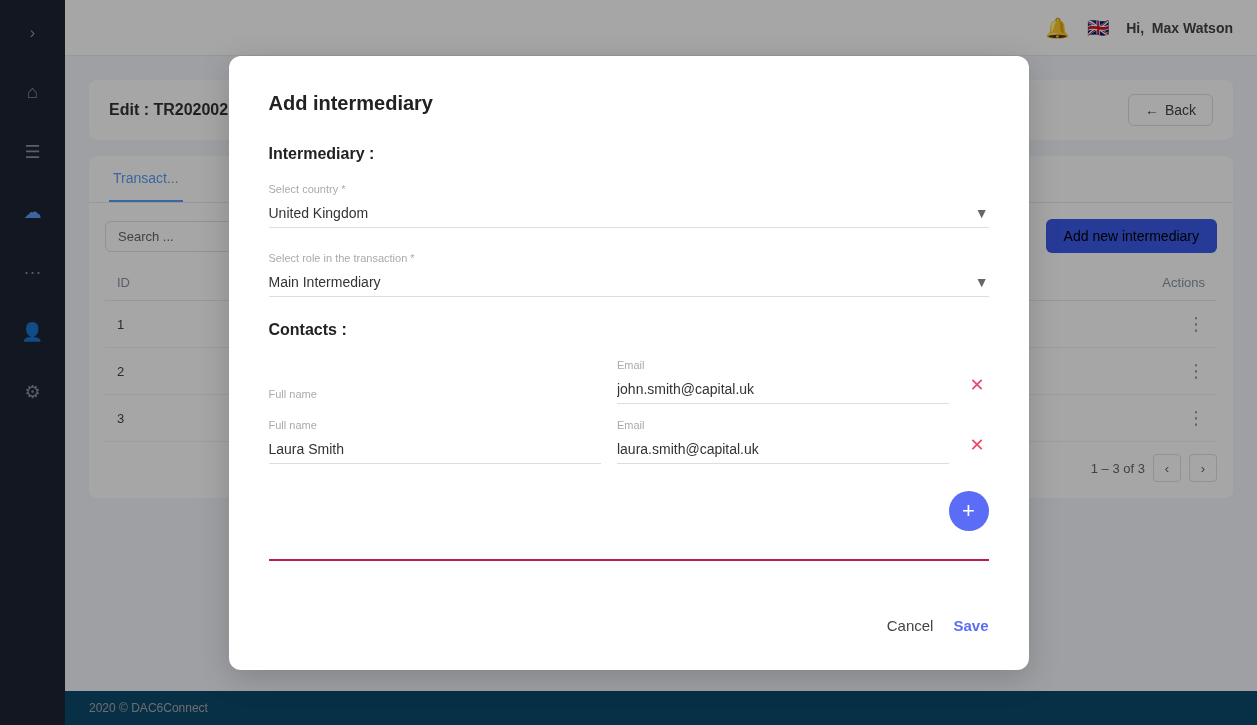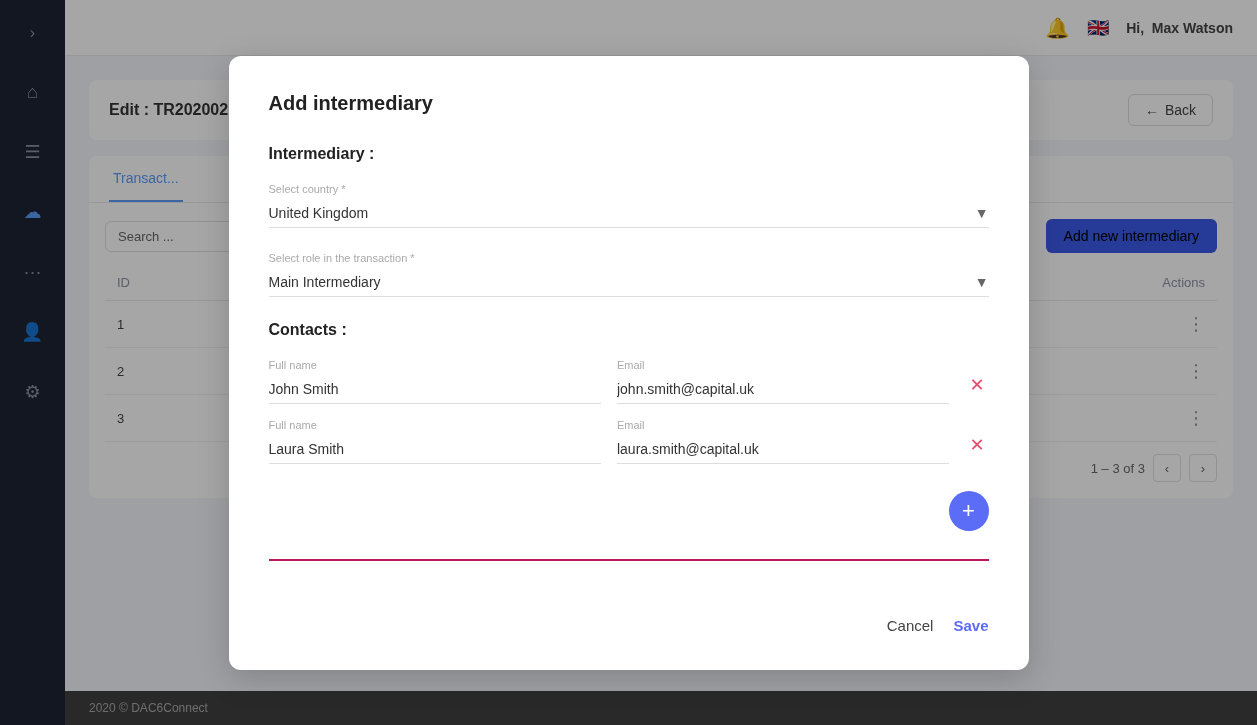--- a/index.html
+++ b/index.html
@@ -219,21 +219,21 @@
       color: #666;
     }
 
     
     .footer {
       position: absolute;
       bottom: 0; left: 65px; right: 0;
       padding: 10px 24px;
       font-size: 12px;
       color: #aaa;
-      background: #404040;
+      background: #0c4a6e;
     }
 
     
     .overlay {
       position: absolute;
       left: 0; top: 0;
       width: 100%; height: 100%;
       background: rgba(0,0,0,0.35);
       z-index: 10;
       display: flex;
@@ -513,21 +513,20 @@
           <span class="chevron-down">▼</span>
         </div>
       </div>
     </div>
 
     <div class="modal-section-title">Contacts :</div>
 
     <div class="contact-row">
       <div class="contact-field">
         <label>Full name</label>
-        <input type="text" value="John Smith" style="">
       </div>
       <div class="contact-field">
         <label>Email</label>
         <input type="text" value="john.smith@capital.uk" style="">
       </div>
       <button class="remove-contact-btn">✕</button>
     </div>
 
     <div class="contact-row">
       <div class="contact-field">

